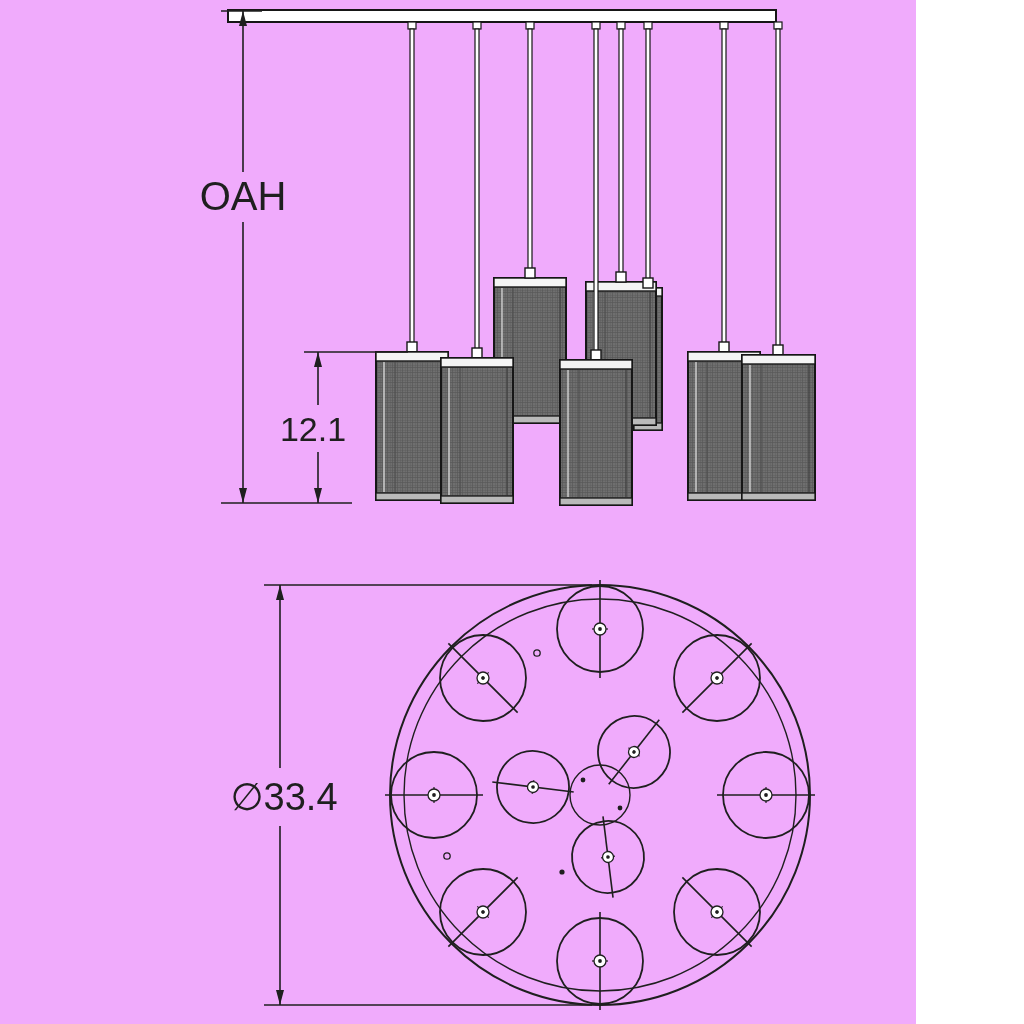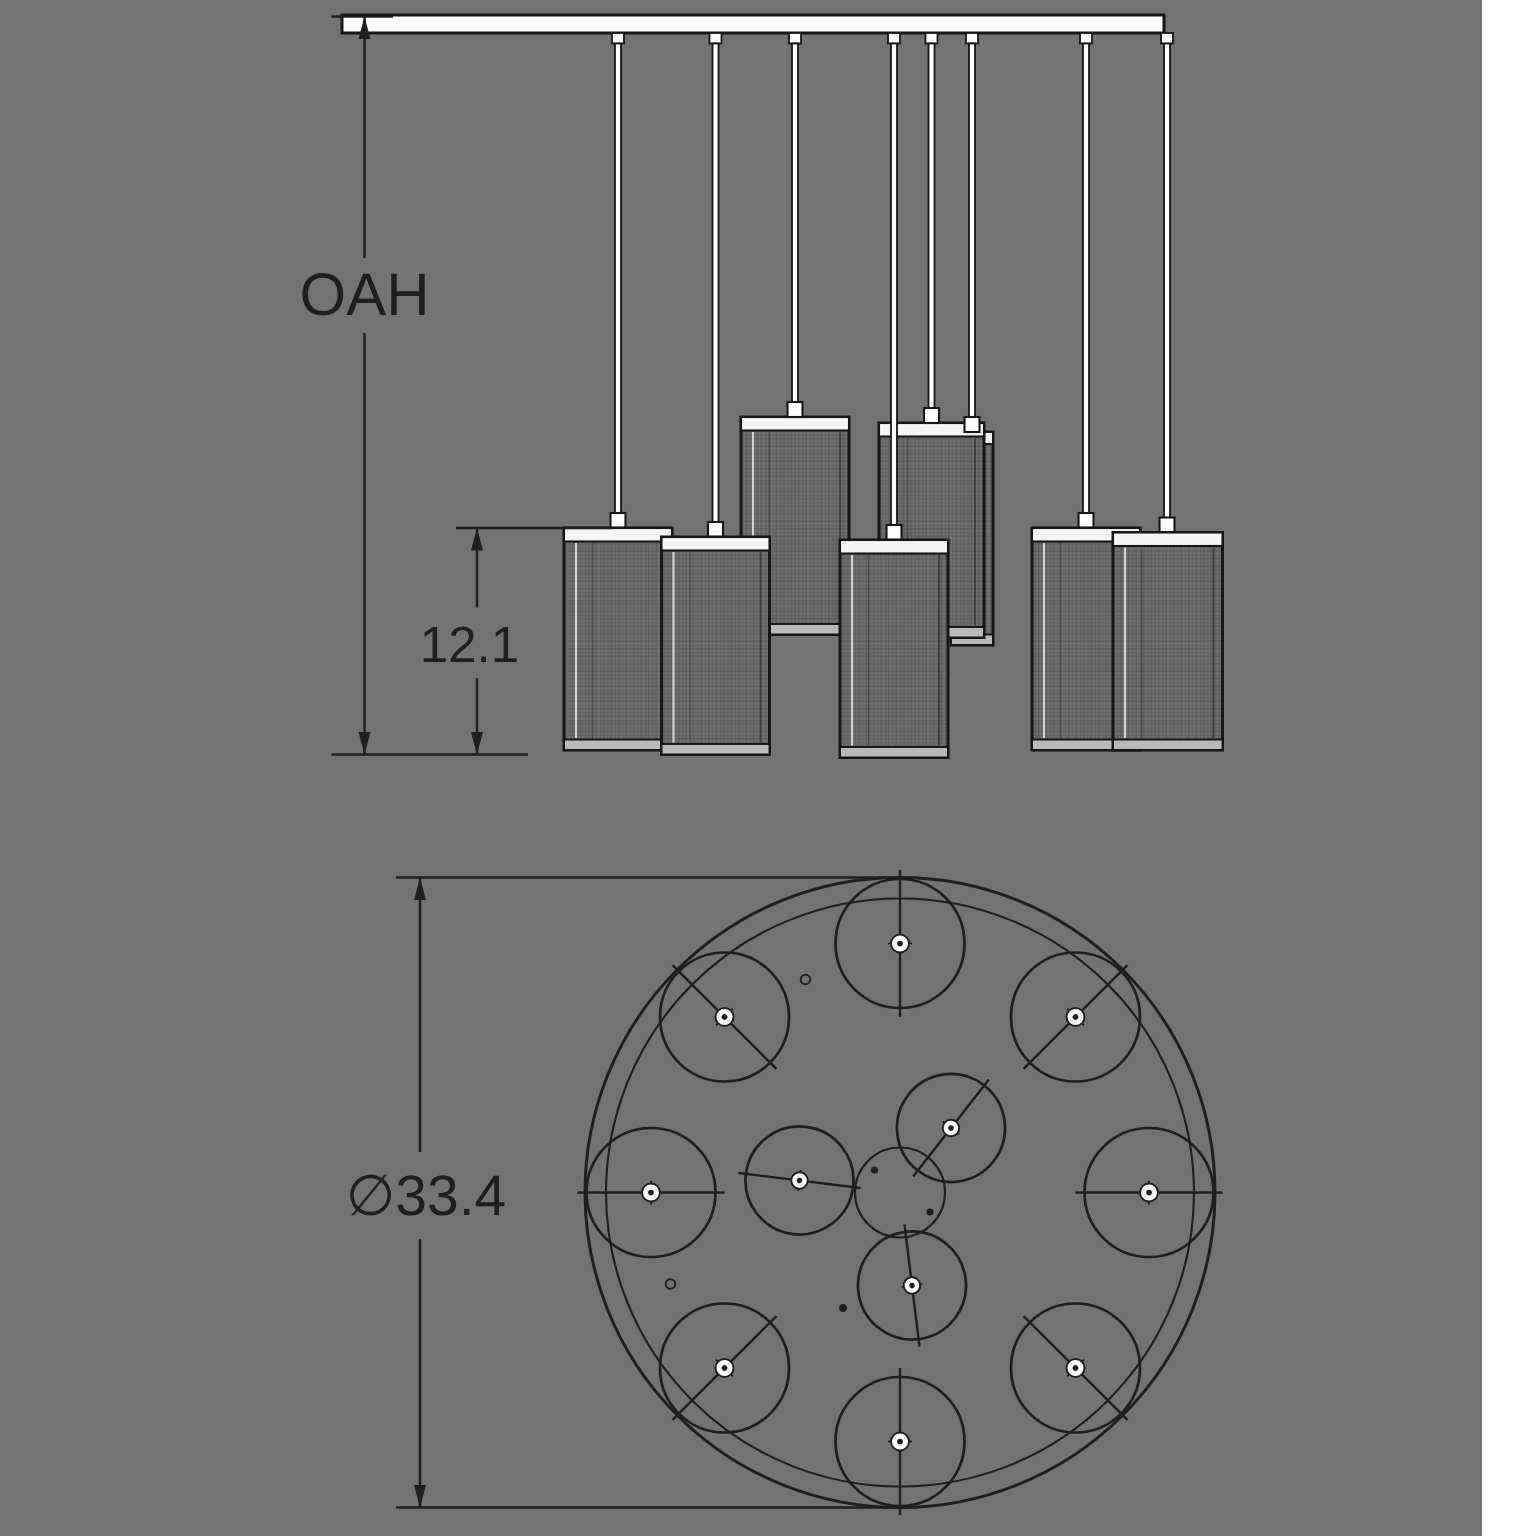--- a/index.html
+++ b/index.html
@@ -1,16 +1,16 @@
 <!DOCTYPE html>
 <html><head>
 <meta charset="utf-8">
 <style>
   html,body{margin:0;padding:0;background:#ffffff;}
-  .canvas{width:988px;height:1024px;position:relative;background:#737373;overflow:hidden;
+  .canvas{width:916px;height:1024px;position:relative;background:#f0abfc;overflow:hidden;
           font-family:"Liberation Sans",sans-serif;}
   svg{display:block;}
   .dim-text{font-family:"Liberation Sans",sans-serif;fill:#1f1f1f;stroke:none;}
   .dim-line{stroke:#1f1f1f;stroke-width:1.6;}
 </style>
 </head>
 <body>
 
 <div class="canvas">
 <svg width="1024" height="1024" viewBox="0 0 1024 1024">

